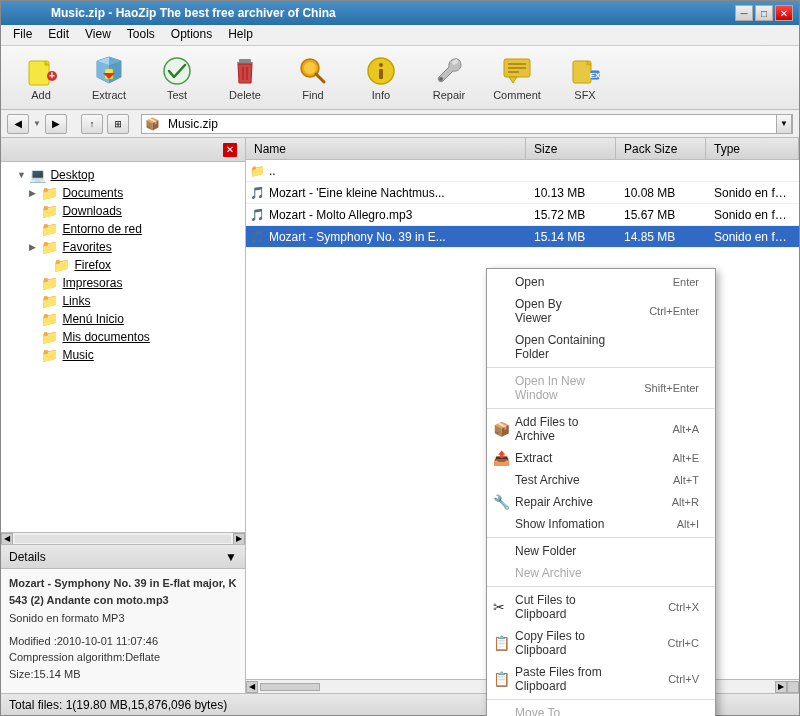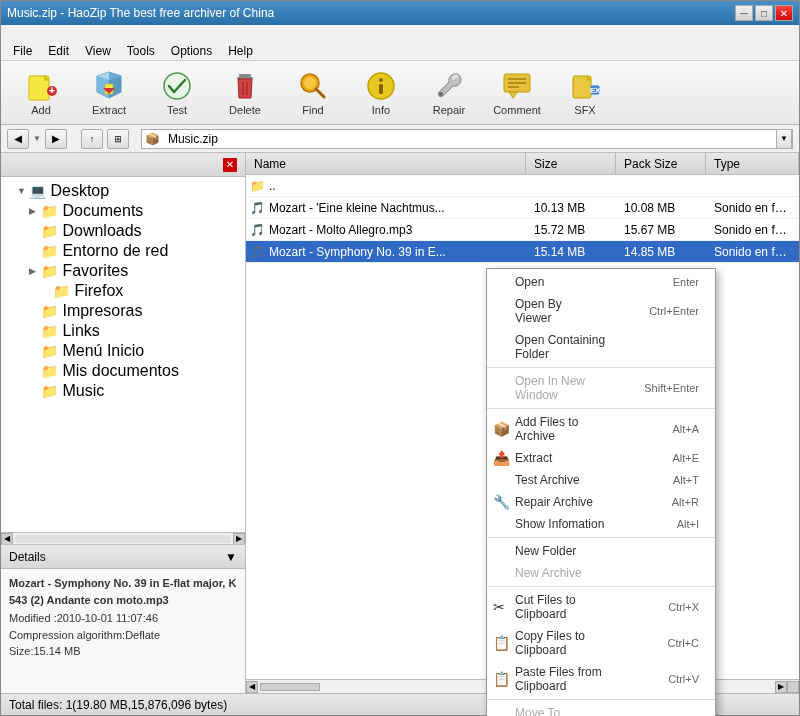--- a/index.html
+++ b/index.html
@@ -28,21 +28,22 @@
       height: 24px;
       display: flex;
       align-items: center;
       justify-content: space-between;
       padding: 0 6px;
       flex-shrink: 0;
     }
     .title-bar-text {
       color: white;
       font-size: 12px;
-      font-weight: normal;
+      font-weight: bold;
+      margin-left: 44px;
     }
     .title-bar-controls {
       display: flex;
       gap: 2px;
     }
     .title-btn {
       width: 18px;
       height: 16px;
       border: 1px solid #aaa;
       background: linear-gradient(to bottom, #f0f0f0, #d0d0d0);
@@ -54,23 +55,23 @@
       color: #333;
     }
     .title-btn.close {
       background: linear-gradient(to bottom, #f44, #c00);
       color: white;
     }
 
     
     .menu-bar {
       background: #f0f0f0;
-      height: 36px;
-      display: flex;
-      align-items: flex-end;
+      height: 21px;
+      display: flex;
+      align-items: flex-start;
       padding: 0 4px;
       border-bottom: 1px solid #ccc;
       flex-shrink: 0;
     }
     .menu-item {
       padding: 2px 8px;
       cursor: pointer;
       font-size: 12px;
     }
 
@@ -213,21 +214,22 @@
     .tree-expand {
       width: 12px;
       font-size: 9px;
       color: #666;
     }
     .folder-icon {
       margin-right: 4px;
       font-size: 14px;
     }
     .tree-label {
-      font-size: 16px;
+      font-size: 12px;
+      text-decoration: underline;
     }
     .tree-indent1 { padding-left: 16px; }
     .tree-indent2 { padding-left: 28px; }
     .tree-indent3 { padding-left: 40px; }
 
     
     .details-panel {
       border-top: 1px solid #bbb;
       flex-shrink: 0;
     }
@@ -623,20 +625,21 @@
         <div style="width:12px;height:12px;background:#d0d0d0;border:1px solid #aaa;display:flex;align-items:center;justify-content:center;font-size:8px;cursor:pointer">▶</div>
       </div>
 
       <div class="details-panel">
         <div class="details-header">
           <span>Details</span>
           <span>▼</span>
         </div>
         <div class="details-content">
           <div style="font-weight:bold;margin-bottom:2px;word-break:break-all;font-size:11px;">Mozart - Symphony No. 39 in E-flat major, K 543 (2) Andante con moto.mp3</div>
+          <div style="margin-bottom:6px;">Sonido en formato MP3</div>
           <div>Modified :2010-10-01 11:07:46</div>
           <div>Compression algorithm:Deflate</div>
           <div>Size:15.14 MB</div>
         </div>
       </div>
     </div>
 
     <div class="file-panel">
 
       <div class="file-list-header">

